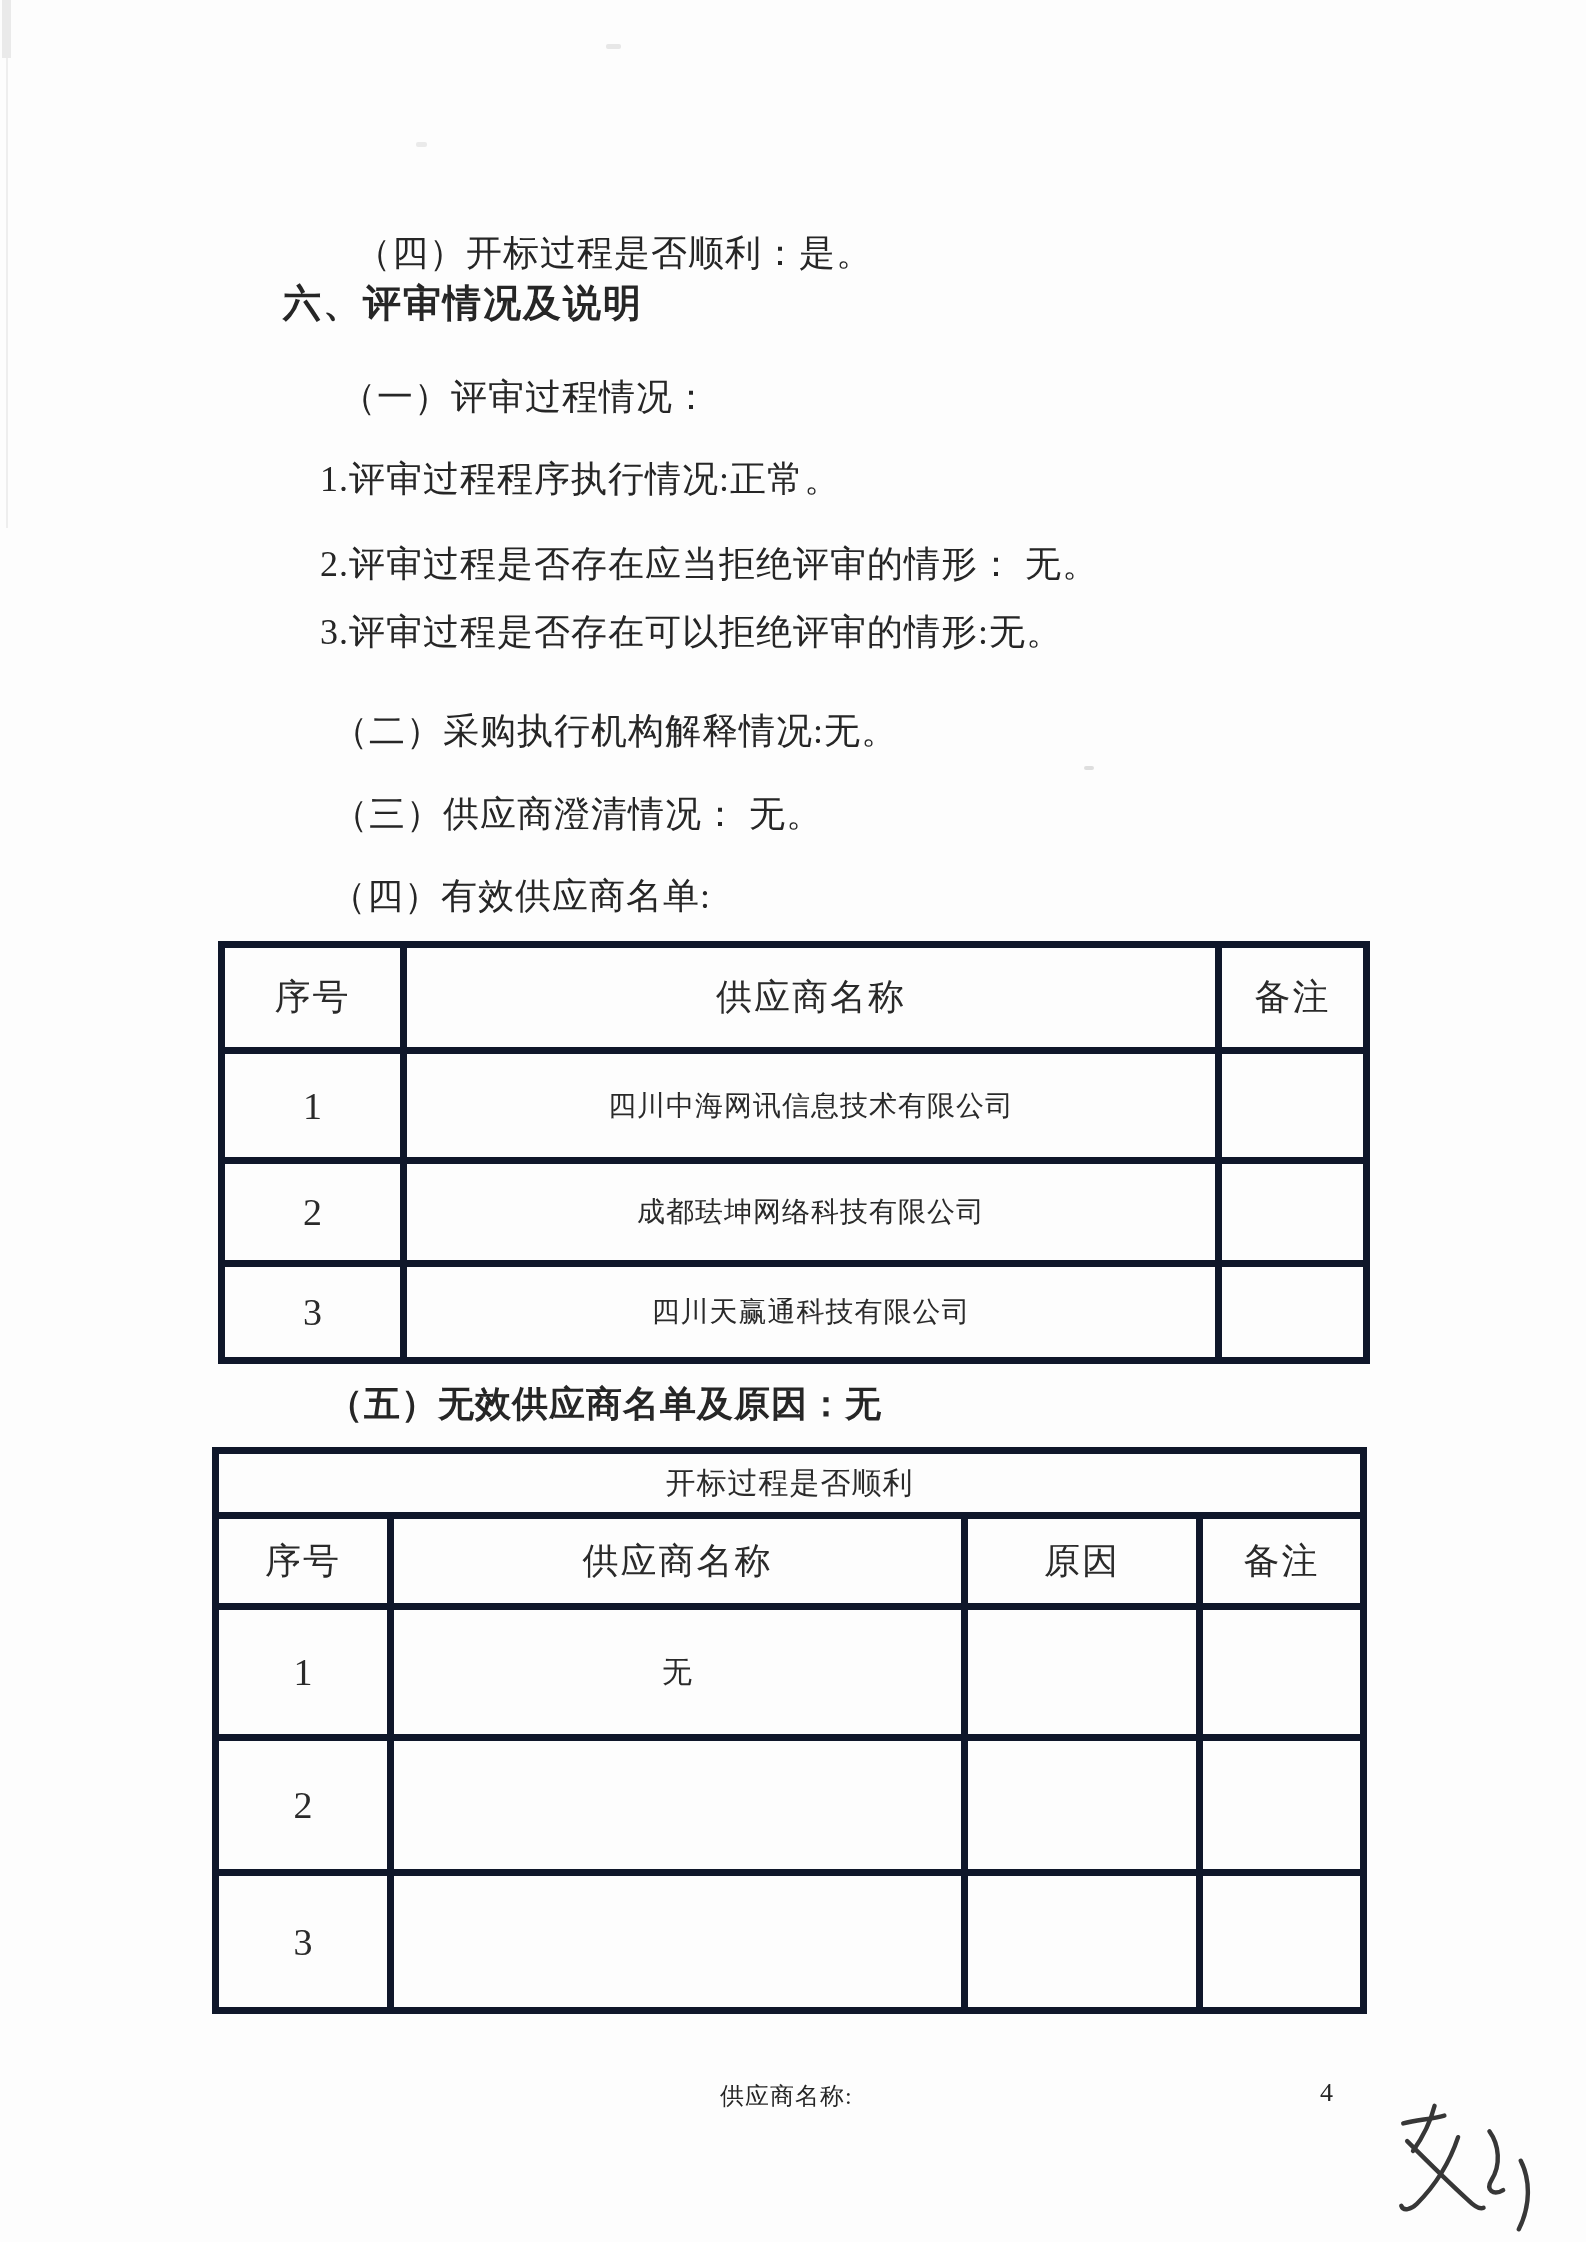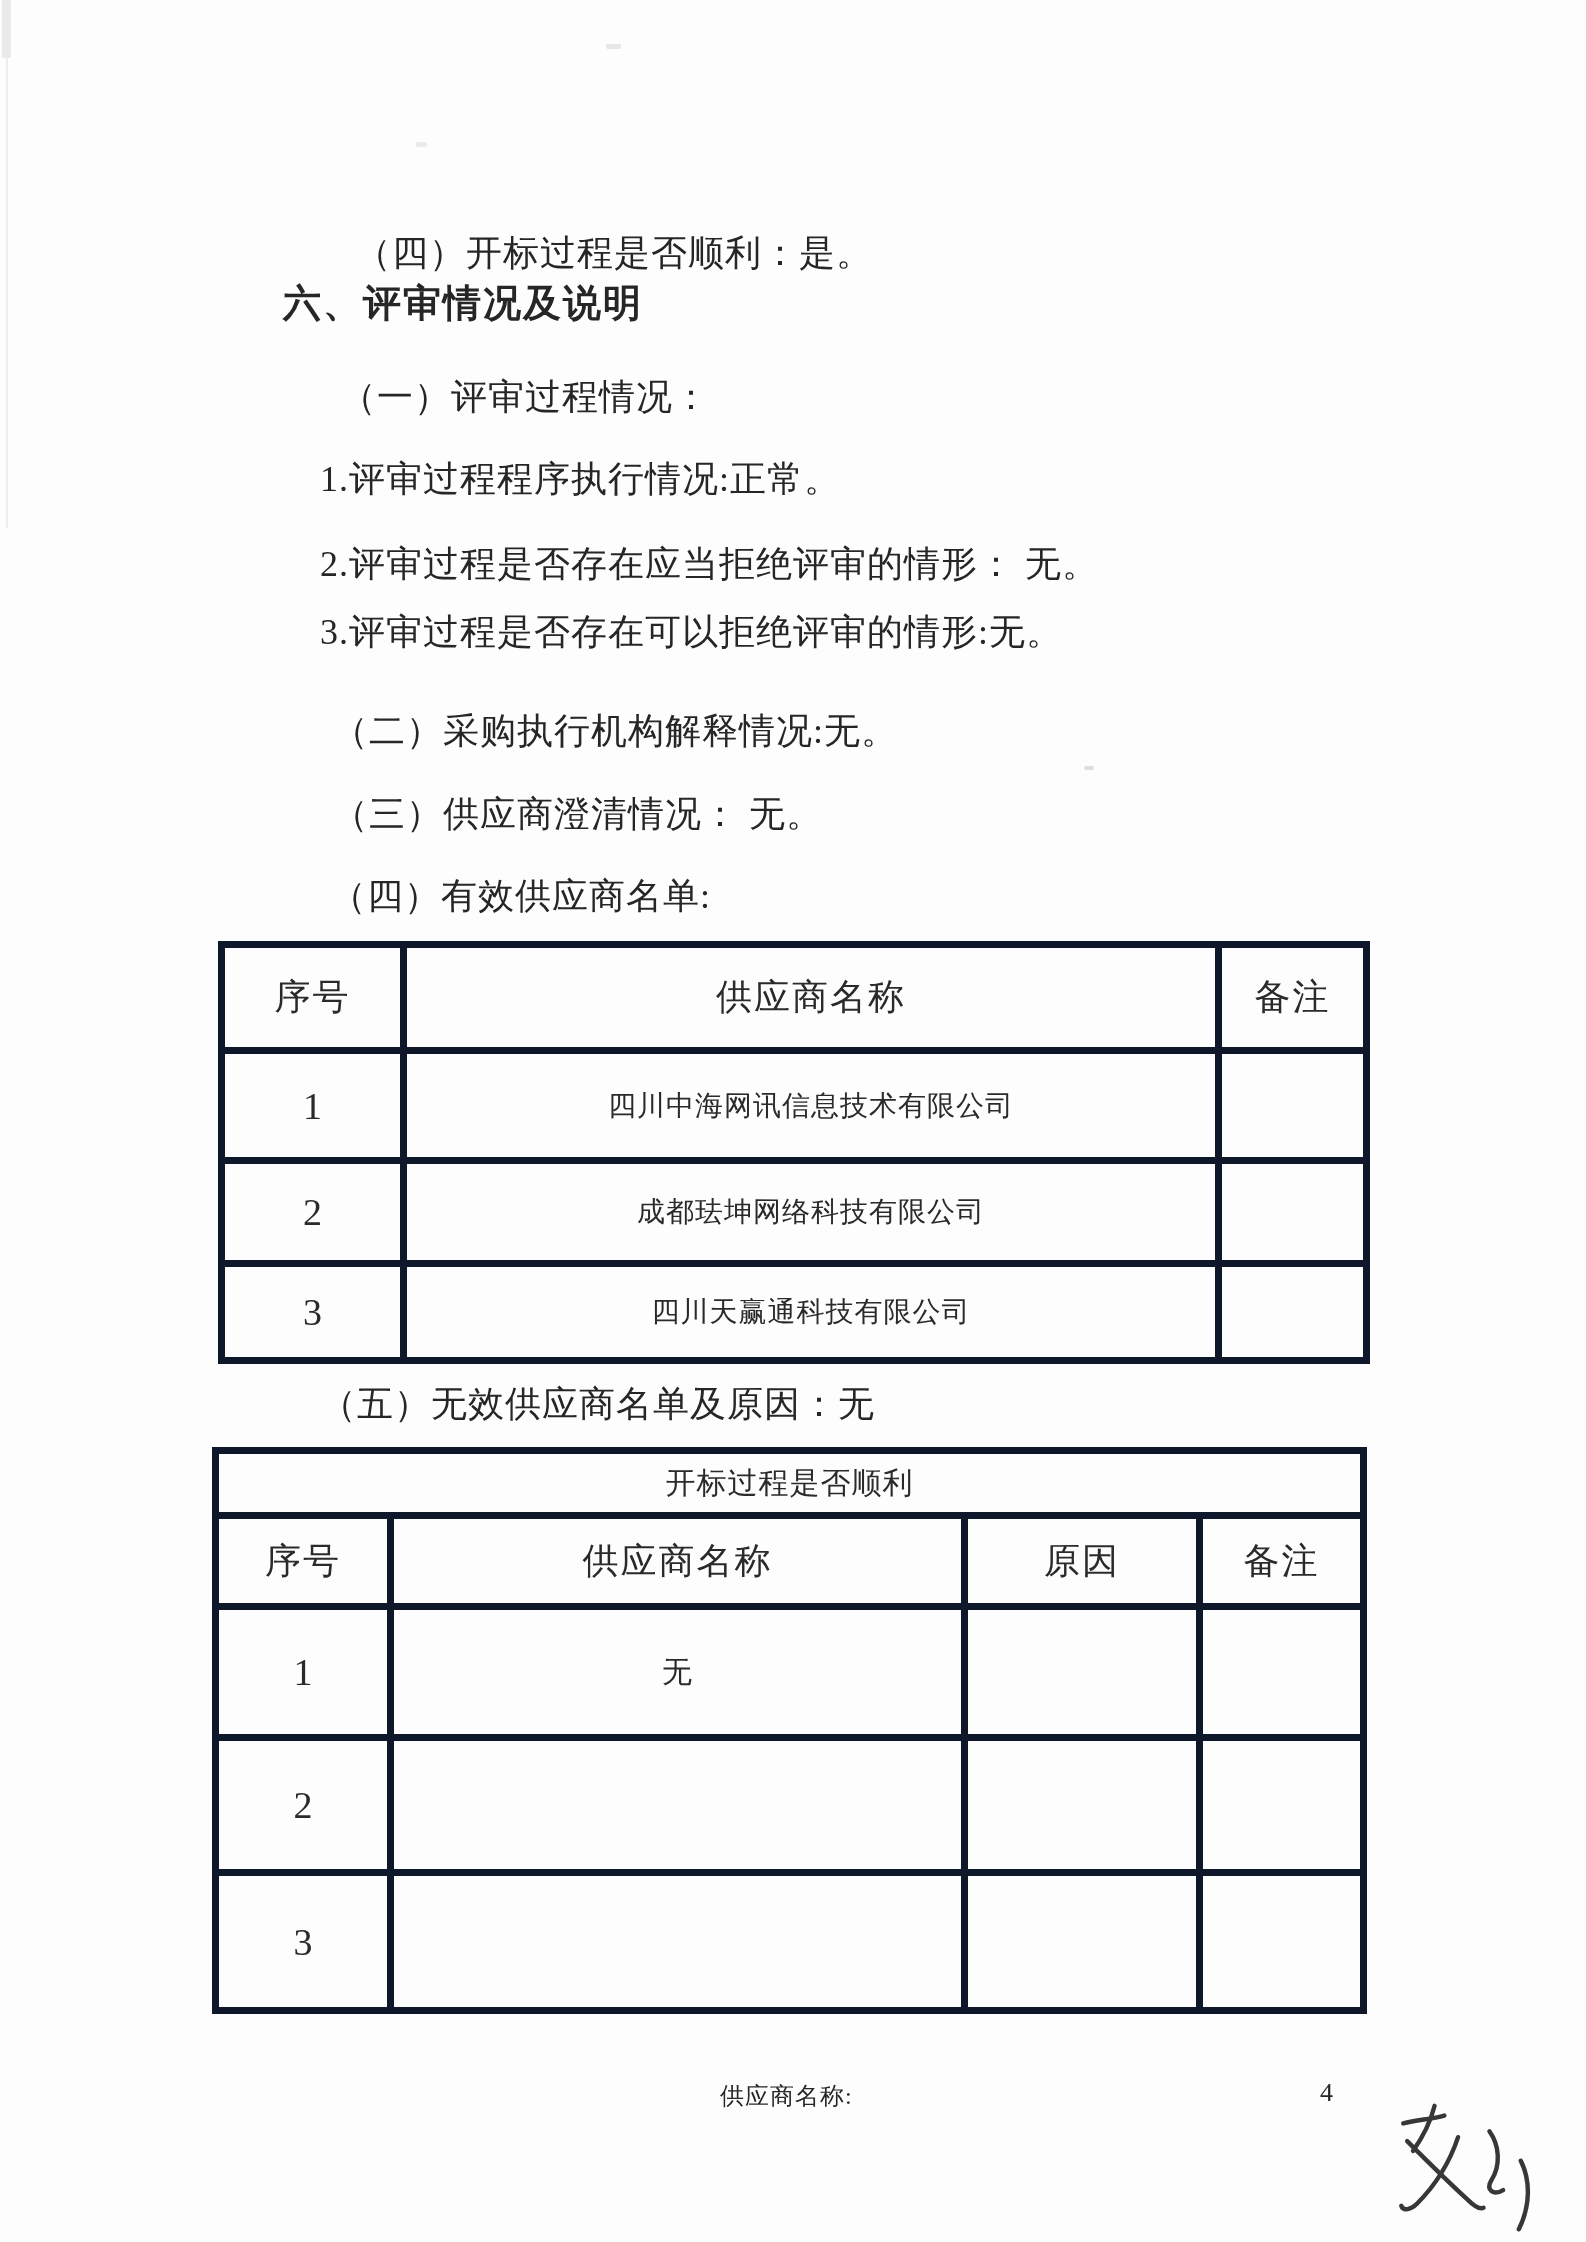--- a/index.html
+++ b/index.html
@@ -14,21 +14,21 @@
   .line{position:absolute;font-size:36px;line-height:1.15;letter-spacing:1px;white-space:nowrap;}
   .l-open   {left:355px;top:233px;}
   .l-head   {left:241px;top:282px;font-size:38px;font-weight:bold;letter-spacing:2px;margin-left:42px;}
   .l-sub1   {left:340px;top:377px;}
   .l-p1     {left:320px;top:459px;}
   .l-p2     {left:320px;top:544px;}
   .l-p3     {left:320px;top:612px;}
   .l-sub2   {left:332px;top:711px;}
   .l-sub3   {left:332px;top:794px;}
   .l-sub4   {left:330px;top:876px;}
-  .l-sub5   {left:320px;top:1384px;}
+  .l-sub5   {left:327px;top:1384px;font-weight:bold;}
 
   table.doc{border-collapse:collapse;table-layout:fixed;position:absolute;}
   table.doc td{border:7px solid #0f172a;text-align:center;vertical-align:middle;padding:0;color:#2a2a2a;}
   table.t1{left:218px;top:941px;width:1145px;}
   table.t2{left:212px;top:1447px;width:1148px;}
   .hd{font-size:36px;letter-spacing:2px;}
   .num{font-size:38px;}
   .co{font-size:28px;letter-spacing:1px;}
   .ttl{font-size:30px;letter-spacing:1px;}
 

